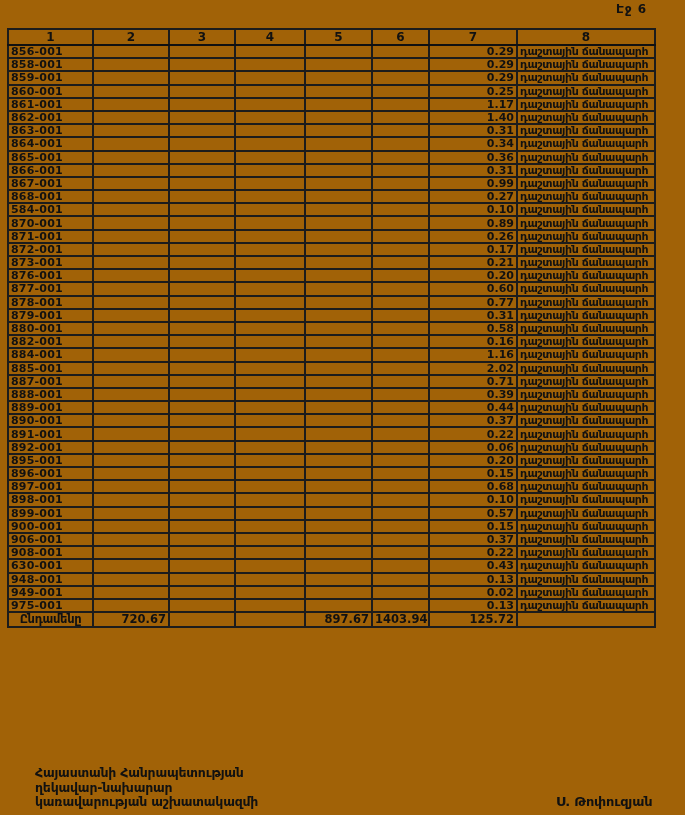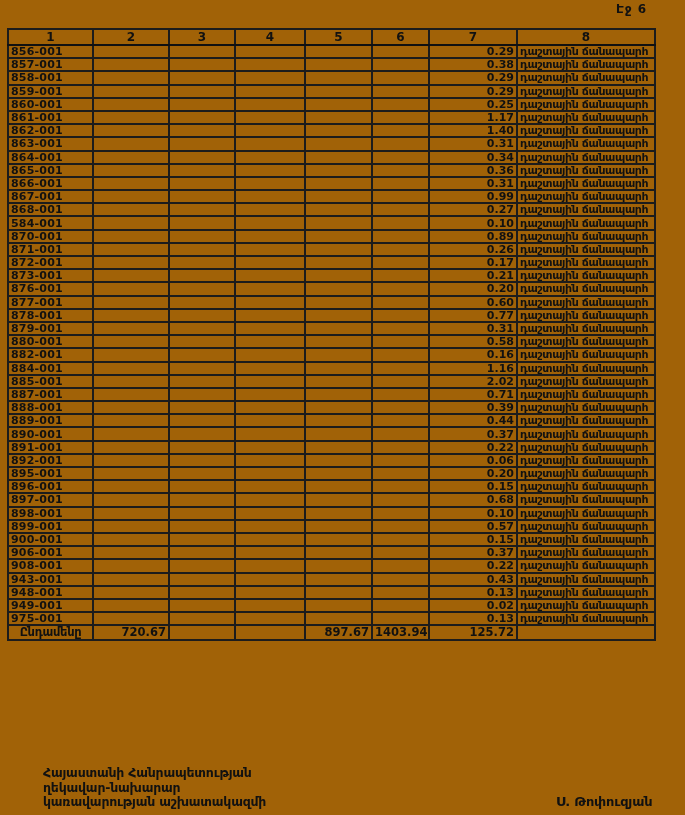--- a/index.html
+++ b/index.html
@@ -38,21 +38,21 @@
   td.val{text-align:right;}
   td.desc{
     position:relative;overflow:visible;
     text-align:left;font-size:10.5px;letter-spacing:-0.4px;
     padding-left:3px;
   }
   tr.total-row td{height:13px;font-size:11.5px;}
   td.total-label{text-align:center;font-size:11px;letter-spacing:-0.3px;}
   .footer{
     position:absolute;left:35px;top:766px;
-    font-size:12.5px;font-weight:700;line-height:14.5px;letter-spacing:-0.2px;margin-left:8px;
+    font-size:12.5px;font-weight:700;line-height:14.5px;letter-spacing:-0.2px;
   }
   .signature{
     position:absolute;left:556px;top:794px;
     font-size:13px;font-weight:700;letter-spacing:-0.2px;
   }
 </style>
 </head>
 <body>
 
 <div class="page">
@@ -97,33 +97,20 @@
     <td></td>
     <td></td>
     <td></td>
     <td class="val">0.29</td>
     <td class="desc">
       <span>դաշտային ճանապարհ</span>
       
     </td>
   </tr>
 
-  <tr>
-    <td class="code">857-001</td>
-    <td></td>
-    <td></td>
-    <td></td>
-    <td></td>
-    <td></td>
-    <td class="val">0.38</td>
-    <td class="desc">
-      <span>դաշտային ճանապարհ</span>
-      
-    </td>
-  </tr>
 
   <tr>
     <td class="code">858-001</td>
     <td></td>
     <td></td>
     <td></td>
     <td></td>
     <td></td>
     <td class="val">0.29</td>
     <td class="desc">
@@ -644,21 +631,21 @@
     <td></td>
     <td></td>
     <td class="val">0.22</td>
     <td class="desc">
       <span>դաշտային ճանապարհ</span>
       
     </td>
   </tr>
 
   <tr>
-    <td class="code">943-001</td>
+    <td class="code">630-001</td>
     <td></td>
     <td></td>
     <td></td>
     <td></td>
     <td></td>
     <td class="val">0.43</td>
     <td class="desc">
       <span>դաշտային ճանապարհ</span>
       
     </td>

